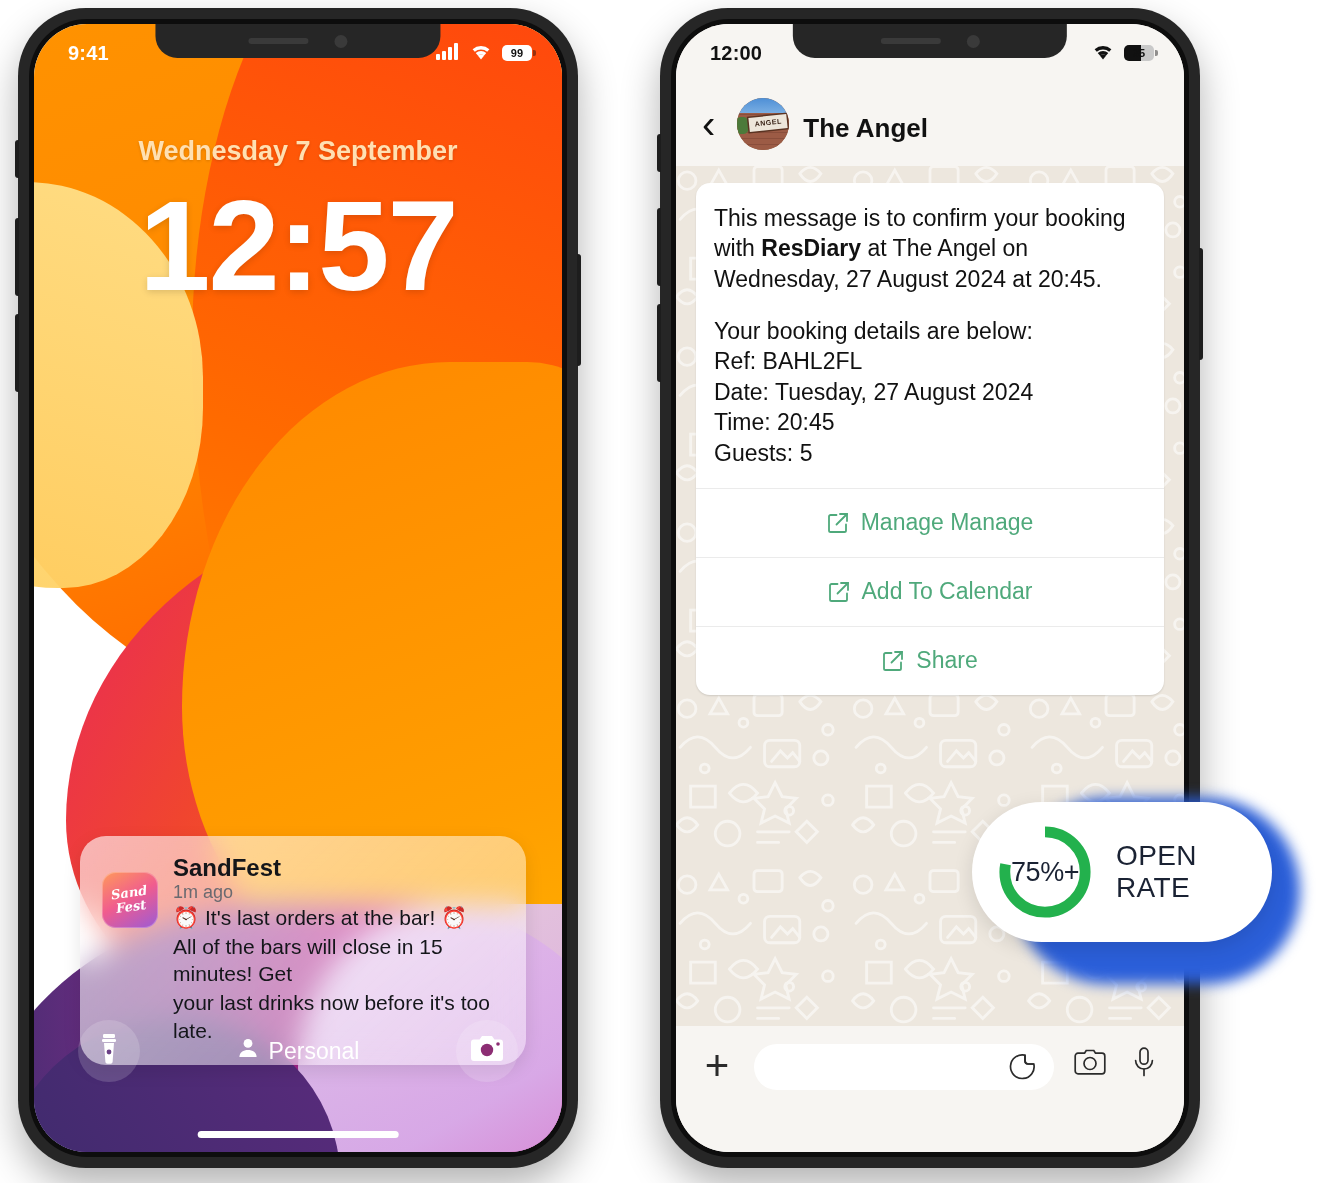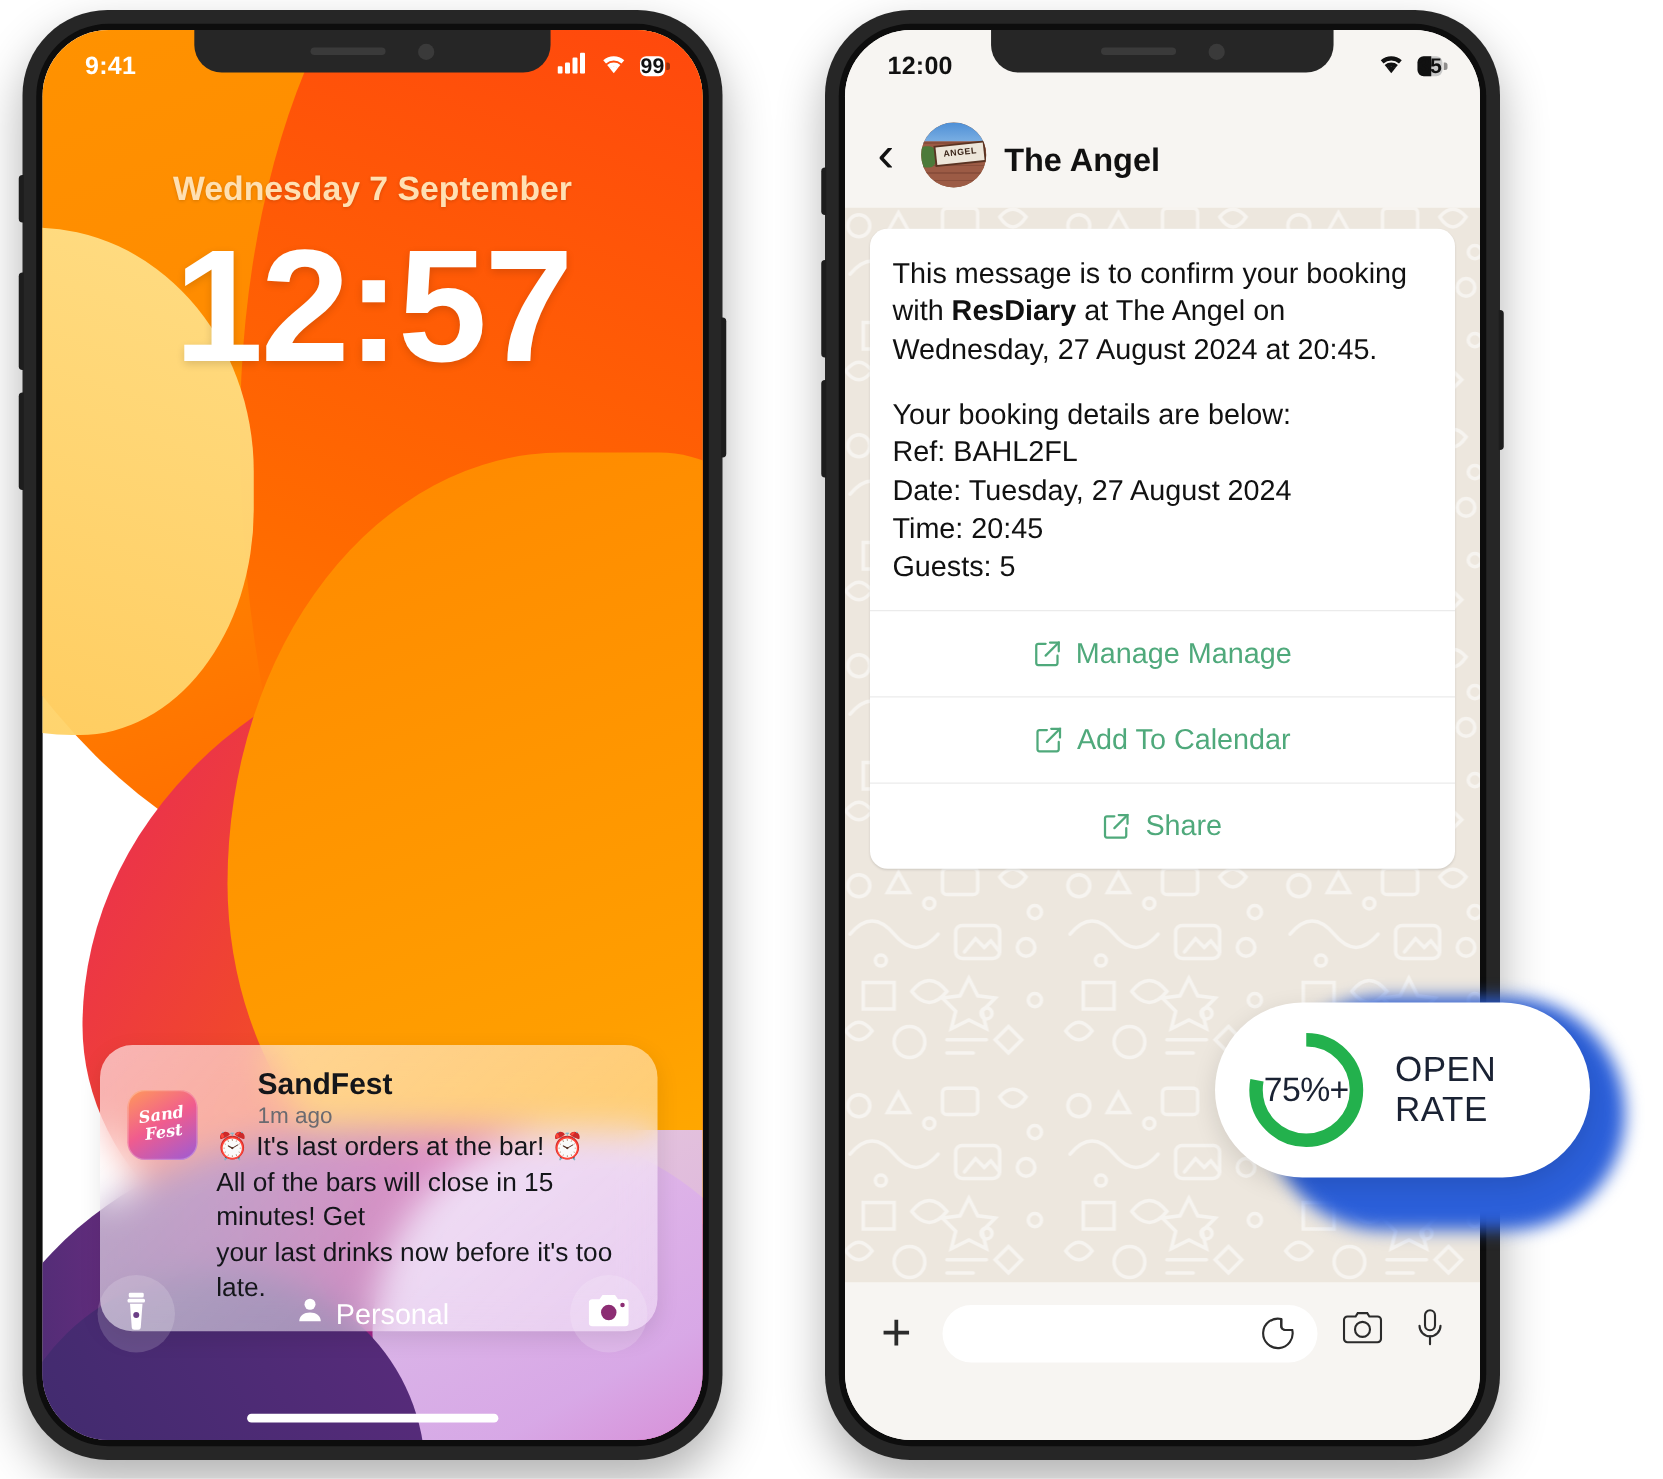--- a/index.html
+++ b/index.html
@@ -10,41 +10,41 @@
     overflow: hidden;
   }
   .stage { position: relative; width: 1330px; height: 1183px; }
 
   
   .phone { position: absolute; border-radius: 68px; background: #262626;
            box-shadow: 0 18px 38px rgba(0,0,0,.30); }
   .phone .bezel { position: absolute; inset: 11px; border-radius: 58px;
                   background: #0d0d0d; overflow: hidden; }
   .phone .screen { position: absolute; inset: 5px; border-radius: 53px;
-                   overflow: hidden; background:#737373; }
+                   overflow: hidden; background:#0c4a6e; }
   .notch { position: absolute; top: 0; left: 50%; transform: translateX(-50%);
            width: 54%; height: 34px; background: #262626;
            border-bottom-left-radius: 22px; border-bottom-right-radius: 22px;
            z-index: 40; display:flex; align-items:center; justify-content:center; gap:26px;}
   .notch .grille { width: 60px; height: 6px; border-radius: 4px; background:#3a3a3a; }
   .notch .cam { width: 13px; height: 13px; border-radius: 50%; background:#3a3a3a; }
   .sidebtn { position:absolute; background:#1d1d1d; }
   .sidebtn.left { left:-3px; width:4px; border-radius:3px 0 0 3px; }
   .sidebtn.right{ right:-3px; width:4px; border-radius:0 3px 3px 0; }
   .homebar { position:absolute; bottom:14px; left:50%; transform:translateX(-50%);
              width:38%; height:7px; border-radius:5px; }
 
   
   .statusbar { position:absolute; top:0; left:0; right:0; height:48px; z-index:45;
                display:flex; align-items:center; justify-content:space-between;
                padding: 10px 30px 0 34px; font-size:20px; font-weight:bold; letter-spacing:.2px;}
   .sb-right { display:flex; align-items:center; gap:9px; }
-  .batt { position:relative; width:20px; height:16px; border-radius:5px;
+  .batt { position:relative; width:30px; height:16px; border-radius:5px;
           display:flex; align-items:center; justify-content:center;
-          font-size:17px; font-weight:bold; }
+          font-size:11px; font-weight:bold; }
   .batt:after { content:""; position:absolute; right:-4px; top:5px; width:3px; height:6px;
                 border-radius:0 2px 2px 0; background:currentColor; opacity:.45;}
 
   
   #phone-left { left:18px; top:8px; width:560px; height:1160px; }
   .wallpaper { position:absolute; inset:0; background:#ffffff; }
   .wp-l1 { position:absolute; left:-22%; top:-8%; width:150%; height:70%;
            background: linear-gradient(160deg,#FF9500 0%, #FF8A00 45%, #FF5A00 100%);
            border-radius: 0 0 48% 58%/0 0 42% 70%; }
   .wp-l2 { position:absolute; right:-35%; top:-12%; width:105%; height:92%;
@@ -85,21 +85,21 @@
            display:flex; gap:15px; }
   .notif-icon { width:56px; height:56px; border-radius:14px; flex:none; margin-top:18px;
                 background: linear-gradient(150deg,#FF9A5A 0%, #F05C8E 48%, #9B5BD6 100%);
                 display:flex; align-items:center; justify-content:center;
                 color:#fff; font-family:"DejaVu Serif", serif; font-style:italic;
                 font-size:13px; line-height:1.05; text-align:center; font-weight:bold;
                 box-shadow: inset 0 0 0 1px rgba(255,255,255,.25);}
   .notif-body { flex:1; min-width:0; }
   .notif-head { display:flex; align-items:baseline; justify-content:space-between;flex-direction:column; }
   .notif-app { font-size:24px; font-weight:bold; color:#14161a; }
-  .notif-time{ font-size:18px; color:#6a6a70;margin-left:33px; }
+  .notif-time{ font-size:18px; color:#6a6a70; }
   .notif-text{ font-size:21px; line-height:1.32; color:#14161a; margin-top:1px; }
 
   
   .lock-controls { position:absolute; left:0; right:0; bottom:70px; z-index:20;
                    display:flex; align-items:center; justify-content:space-between;
                    padding: 0 44px; }
   .circle-btn { width:62px; height:62px; border-radius:50%;
                 background: rgba(255,255,255,.16);
                 display:flex; align-items:center; justify-content:center; }
   .lock-user { display:flex; align-items:center; gap:10px; color:#fff;

